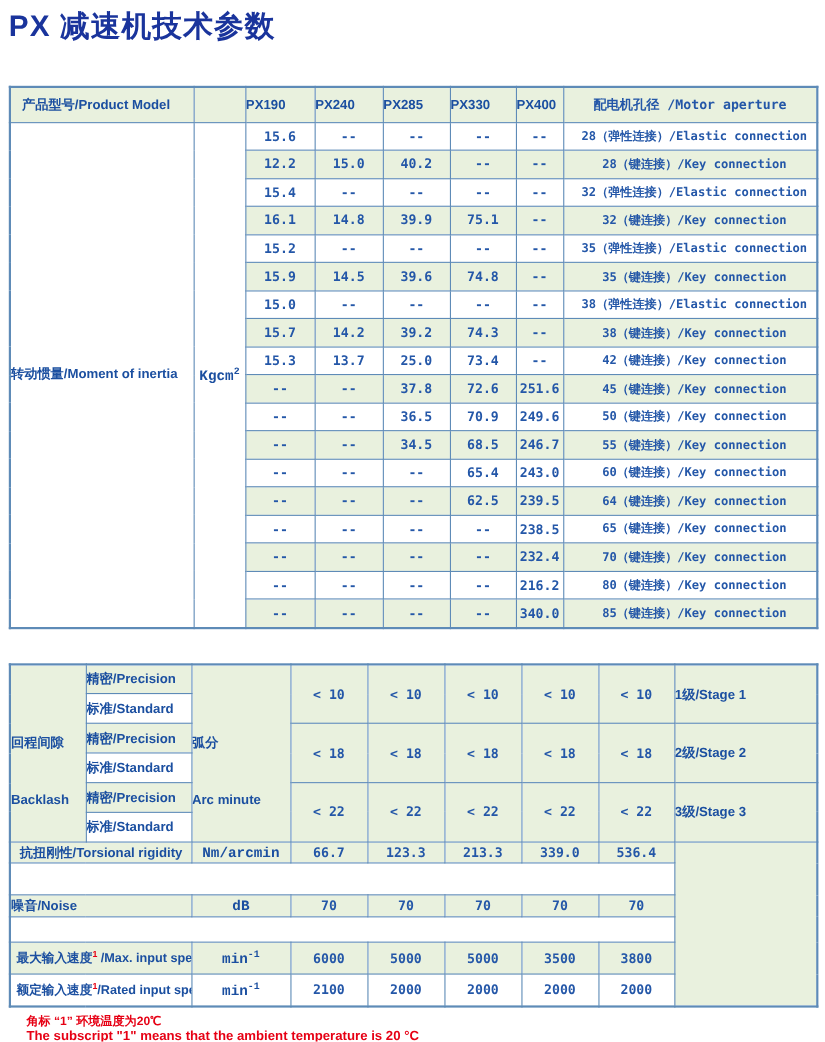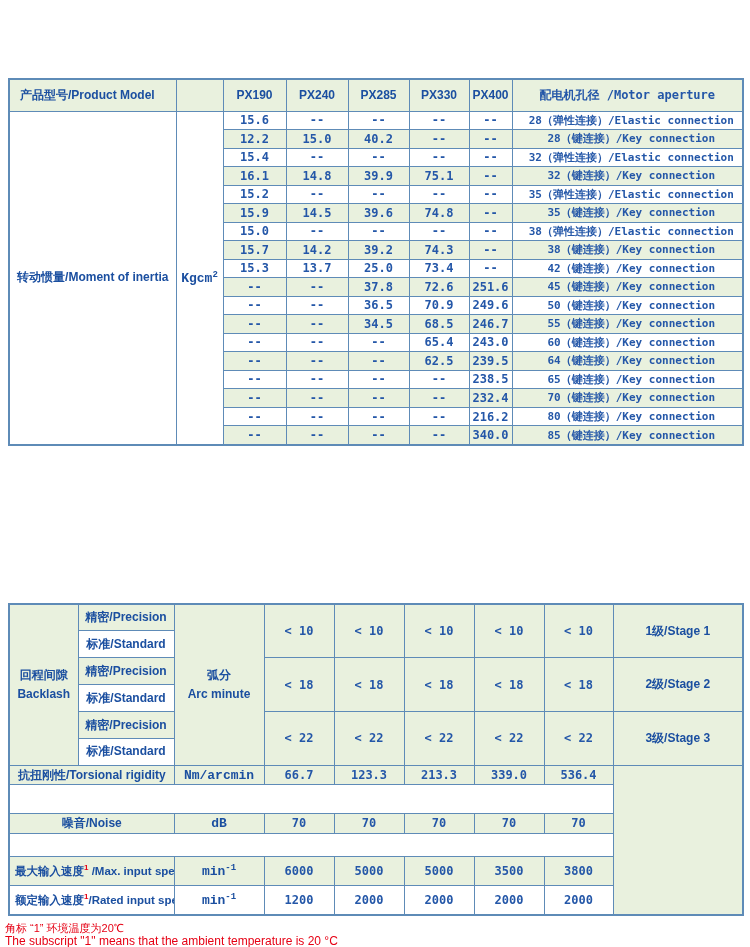--- a/index.html
+++ b/index.html
@@ -6,48 +6,49 @@
     --border_blue:#5e8bb7; --row_green:#e9f1de; --label_blue:#1b4fa0;
     --value_blue:#2457a8; --title_navy:#1a349c; --footnote_red:#e60014;
   }
   *{box-sizing:border-box;}
   html,body{margin:0;padding:0;background:#fff;}
   body{width:750px;height:947px;font-family:"Liberation Sans",sans-serif;}
   .page{position:relative;width:750px;height:947px;overflow:hidden;background:#fff;}
   .title{position:absolute;left:8px;top:6px;font-size:27px;font-weight:bold;
          color:var(--title_navy);letter-spacing:1px;white-space:nowrap;}
   table{border-collapse:collapse;table-layout:fixed;}
-  #t1{position:absolute;left:8px;top:78px;width:734px;height:368px;border:2px solid var(--border_blue);}
+  #t1{position:absolute;left:8px;top:78px;width:734px;height:494px;border:2px solid var(--border_blue);}
   #t2{position:absolute;left:8px;top:603px;width:734px;height:313px;border:2px solid var(--border_blue);}
   td{border:1px solid var(--border_blue);padding:0;overflow:hidden;}
   tr.g{background:var(--row_green);} tr.w{background:#fff;}
-  .c{text-align:center;vertical-align:middle;}
+  .c{vertical-align:middle;}
   .lbl{color:var(--label_blue);font-weight:bold;font-size:12px;vertical-align:middle;}
   .pl{padding-left:10px;}
   .mono{font-family:"DejaVu Sans Mono",monospace;font-weight:bold;color:var(--value_blue);
         font-size:12px;text-align:center;vertical-align:middle;}
   .ap{font-family:"DejaVu Sans Mono",monospace;font-weight:bold;color:var(--value_blue);
       font-size:11px;text-align:center;padding-left:8px;vertical-align:middle;white-space:nowrap;}
   .unit{font-family:Liberation Mono, monospace;font-weight:bold;color:var(--label_blue);
         font-size:13px;text-align:center;vertical-align:middle;}
   .unit sup,.mono sup{font-size:9px;}
-  .two-line div{line-height:1.6;}
+  .two-line div{line-height:1.6;margin-top:33px;}
   .rsup{color:var(--footnote_red);font-size:8px;}
   .speedlbl{padding-left:5px;font-size:11.5px;white-space:nowrap;}
   .h32{height:32px;} .h25{height:25px;} .h30{height:16px;} .h27{height:27px;} .h22{height:22px;}
   .rc{background:transparent;}
-  .fn{position:absolute;left:5px;color:var(--footnote_red);font-weight:normal;text-align:right;}
+  .fn{position:absolute;left:24px;color:var(--footnote_red);font-weight:bold;text-align:right;}
   .fn1{top:921px;font-size:11px;}
   .fn2{top:934px;font-size:12px;}
 </style>
 </head>
 <body>
 
 <div class="page">
 
+  <div class="title">PX 减速机技术参数</div>
 
   <table id="t1">
     <colgroup>
       <col style="width:167px">
         <col style="width:47px">
         <col style="width:63px">
         <col style="width:62px">
       <col style="width:61px">
         <col style="width:60px">
         <col style="width:43px">
@@ -300,21 +301,21 @@
       <td class="unit"><span>min</span><sup>-1</sup></td>
       <td class="mono">6000</td>
       <td class="mono">5000</td>
       <td class="mono">5000</td>
       <td class="mono">3500</td>
       <td class="mono">3800</td>
     </tr>
     <tr class="w h27">
       <td class="lbl speedlbl" colspan="2"><span>额定输入速度</span><sup class="rsup">1</sup><span>/Rated input speed</span></td>
       <td class="unit"><span>min</span><sup>-1</sup></td>
-      <td class="mono">1200</td>
+      <td class="mono">2100</td>
       <td class="mono">2000</td>
       <td class="mono">2000</td>
       <td class="mono">2000</td>
       <td class="mono">2000</td>
     </tr>
   </tbody>
     </table>
 
   <div class="fn fn1">角标 “1” 环境温度为20℃</div>
   <div class="fn fn2">The subscript "1" means that the ambient temperature is 20 °C</div>

